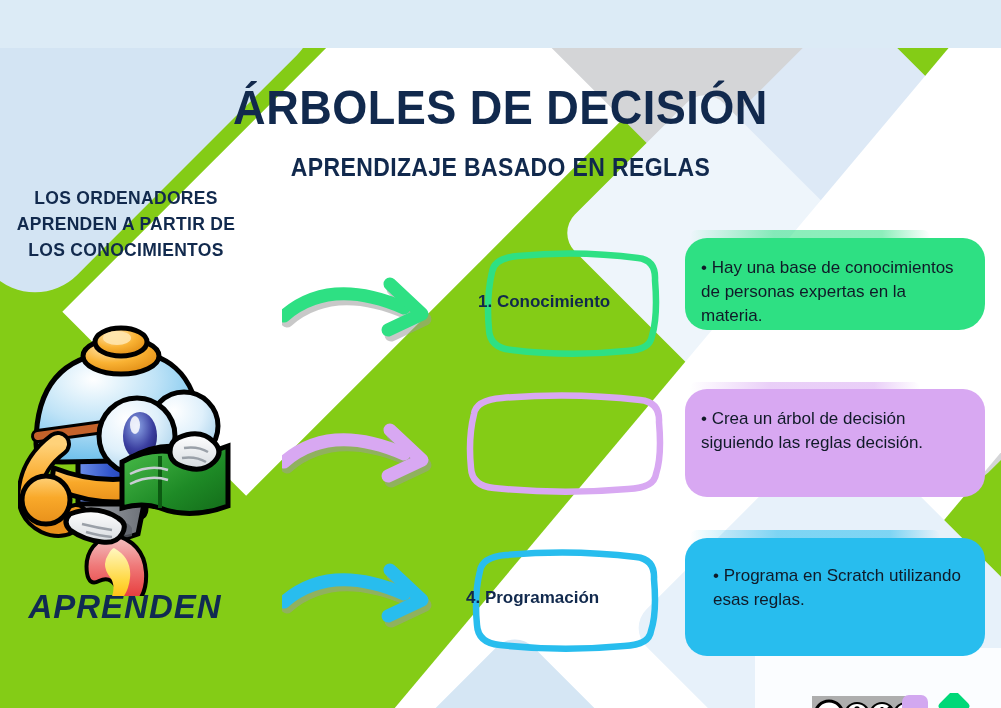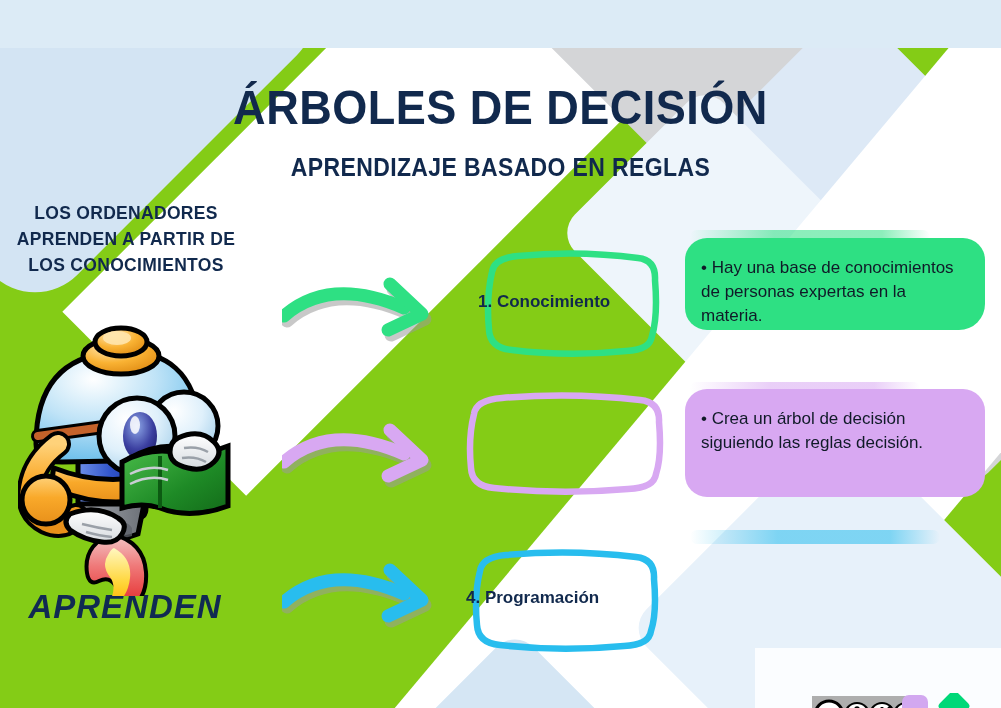--- a/index.html
+++ b/index.html
@@ -23,21 +23,21 @@
     font-family:"Liberation Sans Narrow","Liberation Sans",sans-serif;
     transform:scaleX(.92);
   }
   .subtitle{
     position:absolute;left:0;right:0;top:105px;text-align:center;
     font-size:25px;font-weight:bold;color:#11294d;letter-spacing:.4px;
     font-family:"Liberation Sans Narrow","Liberation Sans",sans-serif;
     transform:scaleX(.92);
   }
   .lead{
-    position:absolute;left:6px;top:152px;width:240px;text-align:center;
+    position:absolute;left:6px;top:137px;width:240px;text-align:center;
     font-size:17.5px;font-weight:bold;color:#11294d;line-height:26px;
     letter-spacing:.3px;
     font-family:"Liberation Sans Narrow","Liberation Sans",sans-serif;
   }
   .brand{
     position:absolute;left:0px;top:540px;width:250px;text-align:center;
     font-size:33px;font-weight:bold;font-style:italic;color:#102a52;
     letter-spacing:1px;
   }
 
@@ -253,20 +253,21 @@
   </div>
 
   <div class="hbox" style="left:466px;top:497px;width:200px;height:110px;">
     <svg viewBox="0 0 200 110" width="200" height="110">
       <path d="M14 26 Q16 12 40 10 Q106 4 170 12 Q189 14 188 34 Q191 68 185 86 Q183 100 158 101 Q94 107 34 100 Q12 98 11 80 Q8 50 14 26 Z" fill="none" stroke="#28bdee" stroke-width="6.5" stroke-linecap="round"></path>
     </svg>
   </div>
   <div class="step-label" style="left:466px;top:540px;width:200px;">4. Programación</div>
 
   <div class="brush" style="left:690px;top:482px;width:250px;height:14px;background:linear-gradient(90deg,rgba(40,189,238,0),#28bdee 35%,#28bdee 80%,rgba(40,189,238,0));border-radius:8px;"></div>
+  <div class="panel" style="left:685px;top:490px;width:300px;height:118px;background:#28bdee;padding-top:26px;padding-left:28px;">• Programa en Scratch utilizando esas reglas.</div>
 
   <div class="cc">
     <svg viewBox="0 0 106 48" width="106" height="48">
       <rect x="0" y="0" width="106" height="48" fill="#aeaeae"></rect>
       <rect x="0" y="34" width="106" height="14" fill="#000000"></rect>
 
       <circle cx="17" cy="19" r="14" fill="#ffffff" stroke="#000" stroke-width="3"></circle>
       <text x="17" y="25" font-family="'Liberation Sans',sans-serif" font-size="13" font-weight="bold" fill="#000" text-anchor="middle">cc</text>
 
       <circle cx="45" cy="19" r="13" fill="#000"></circle>

